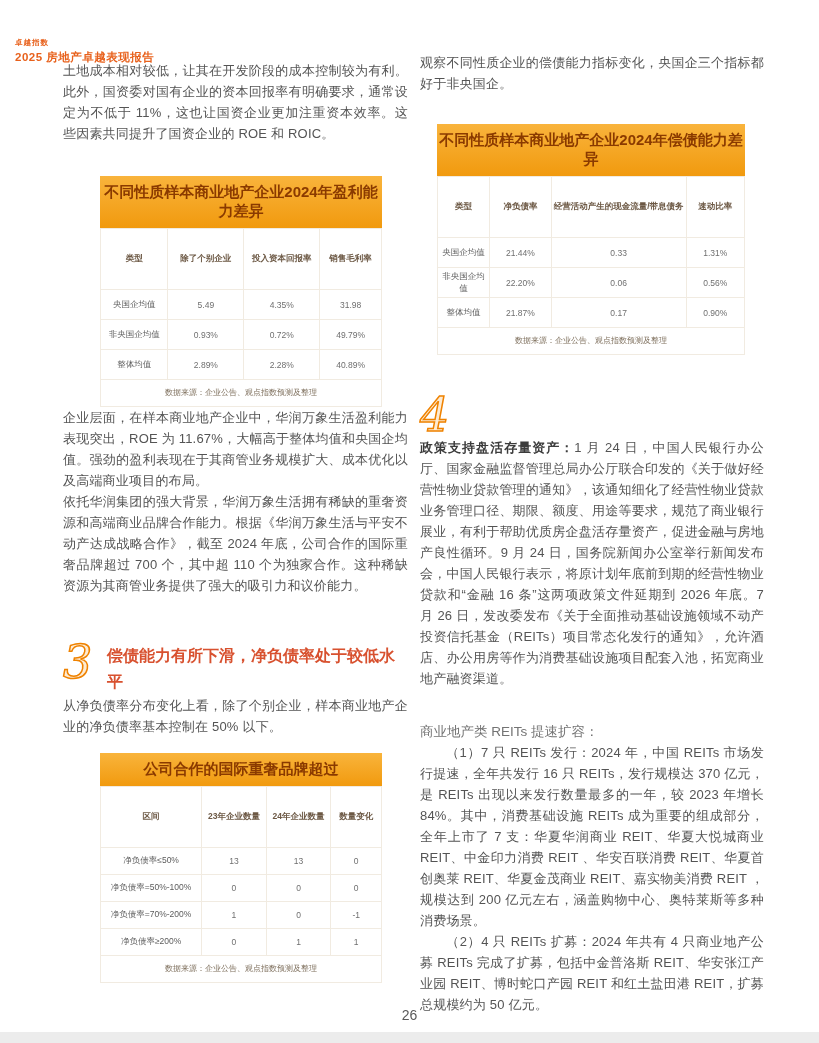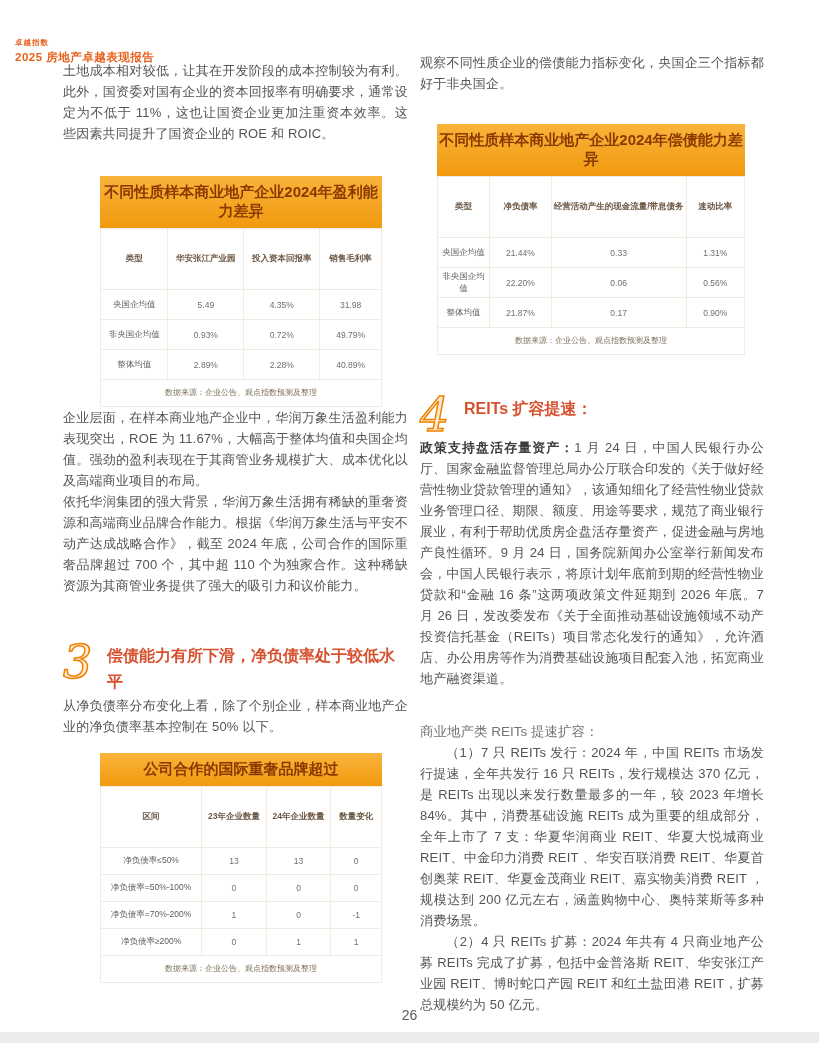--- a/index.html
+++ b/index.html
@@ -80,21 +80,21 @@
       <table>
         <colgroup>
             <col>
             <col>
             <col>
             <col>
           </colgroup>
         <thead>
           <tr>
             <th>类型</th>
-            <th>华安张江产业园</th>
+            <th>除了个别企业</th>
             <th>投入资本回报率</th>
             <th>销售毛利率</th>
           </tr>
         </thead>
         <tbody>
           <tr>
             <td class="rowlabel">央国企均值</td>
             <td>5.49</td>
             <td>4.35%</td>
             <td>31.98</td>
@@ -213,21 +213,20 @@
             <td>0.17</td>
             <td>0.90%</td>
           </tr>
         </tbody>
       </table>
       <div class="tbl-source">数据来源：企业公告、观点指数预测及整理</div>
     </div>
 
     <div class="section-head mt38">
       <span class="sec-num">4</span>
-      <span class="sec-title">REITs 扩容提速：</span>
     </div>
 
     <p class="body mt14"><span class="lead-bold">政策支持盘活存量资产：</span><span>1 月 24 日，中国人民银行办公厅、国家金融监督管理总局办公厅联合印发的《关于做好经营性物业贷款管理的通知》，该通知细化了经营性物业贷款业务管理口径、期限、额度、用途等要求，规范了商业银行展业，有利于帮助优质房企盘活存量资产，促进金融与房地产良性循环。9 月 24 日，国务院新闻办公室举行新闻发布会，中国人民银行表示，将原计划年底前到期的经营性物业贷款和“金融 16 条”这两项政策文件延期到 2026 年底。7 月 26 日，发改委发布《关于全面推动基础设施领域不动产投资信托基金（REITs）项目常态化发行的通知》，允许酒店、办公用房等作为消费基础设施项目配套入池，拓宽商业地产融资渠道。</span></p>
 
     <p class="sub-heading mt32">商业地产类 REITs 提速扩容：</p>
 
     <p class="body indented mt12">（1）7 只 REITs 发行：2024 年，中国 REITs 市场发行提速，全年共发行 16 只 REITs，发行规模达 370 亿元，是 REITs 出现以来发行数量最多的一年，较 2023 年增长 84%。其中，消费基础设施 REITs 成为重要的组成部分，全年上市了 7 支：华夏华润商业 REIT、华夏大悦城商业 REIT、中金印力消费 REIT 、华安百联消费 REIT、华夏首创奥莱 REIT、华夏金茂商业 REIT、嘉实物美消费 REIT ，规模达到 200 亿元左右，涵盖购物中心、奥特莱斯等多种消费场景。</p>
     <p class="body indented mt18">（2）4 只 REITs 扩募：2024 年共有 4 只商业地产公募 REITs 完成了扩募，包括中金普洛斯 REIT、华安张江产业园 REIT、博时蛇口产园 REIT 和红土盐田港 REIT，扩募总规模约为 50 亿元。</p>
   </div>
 

